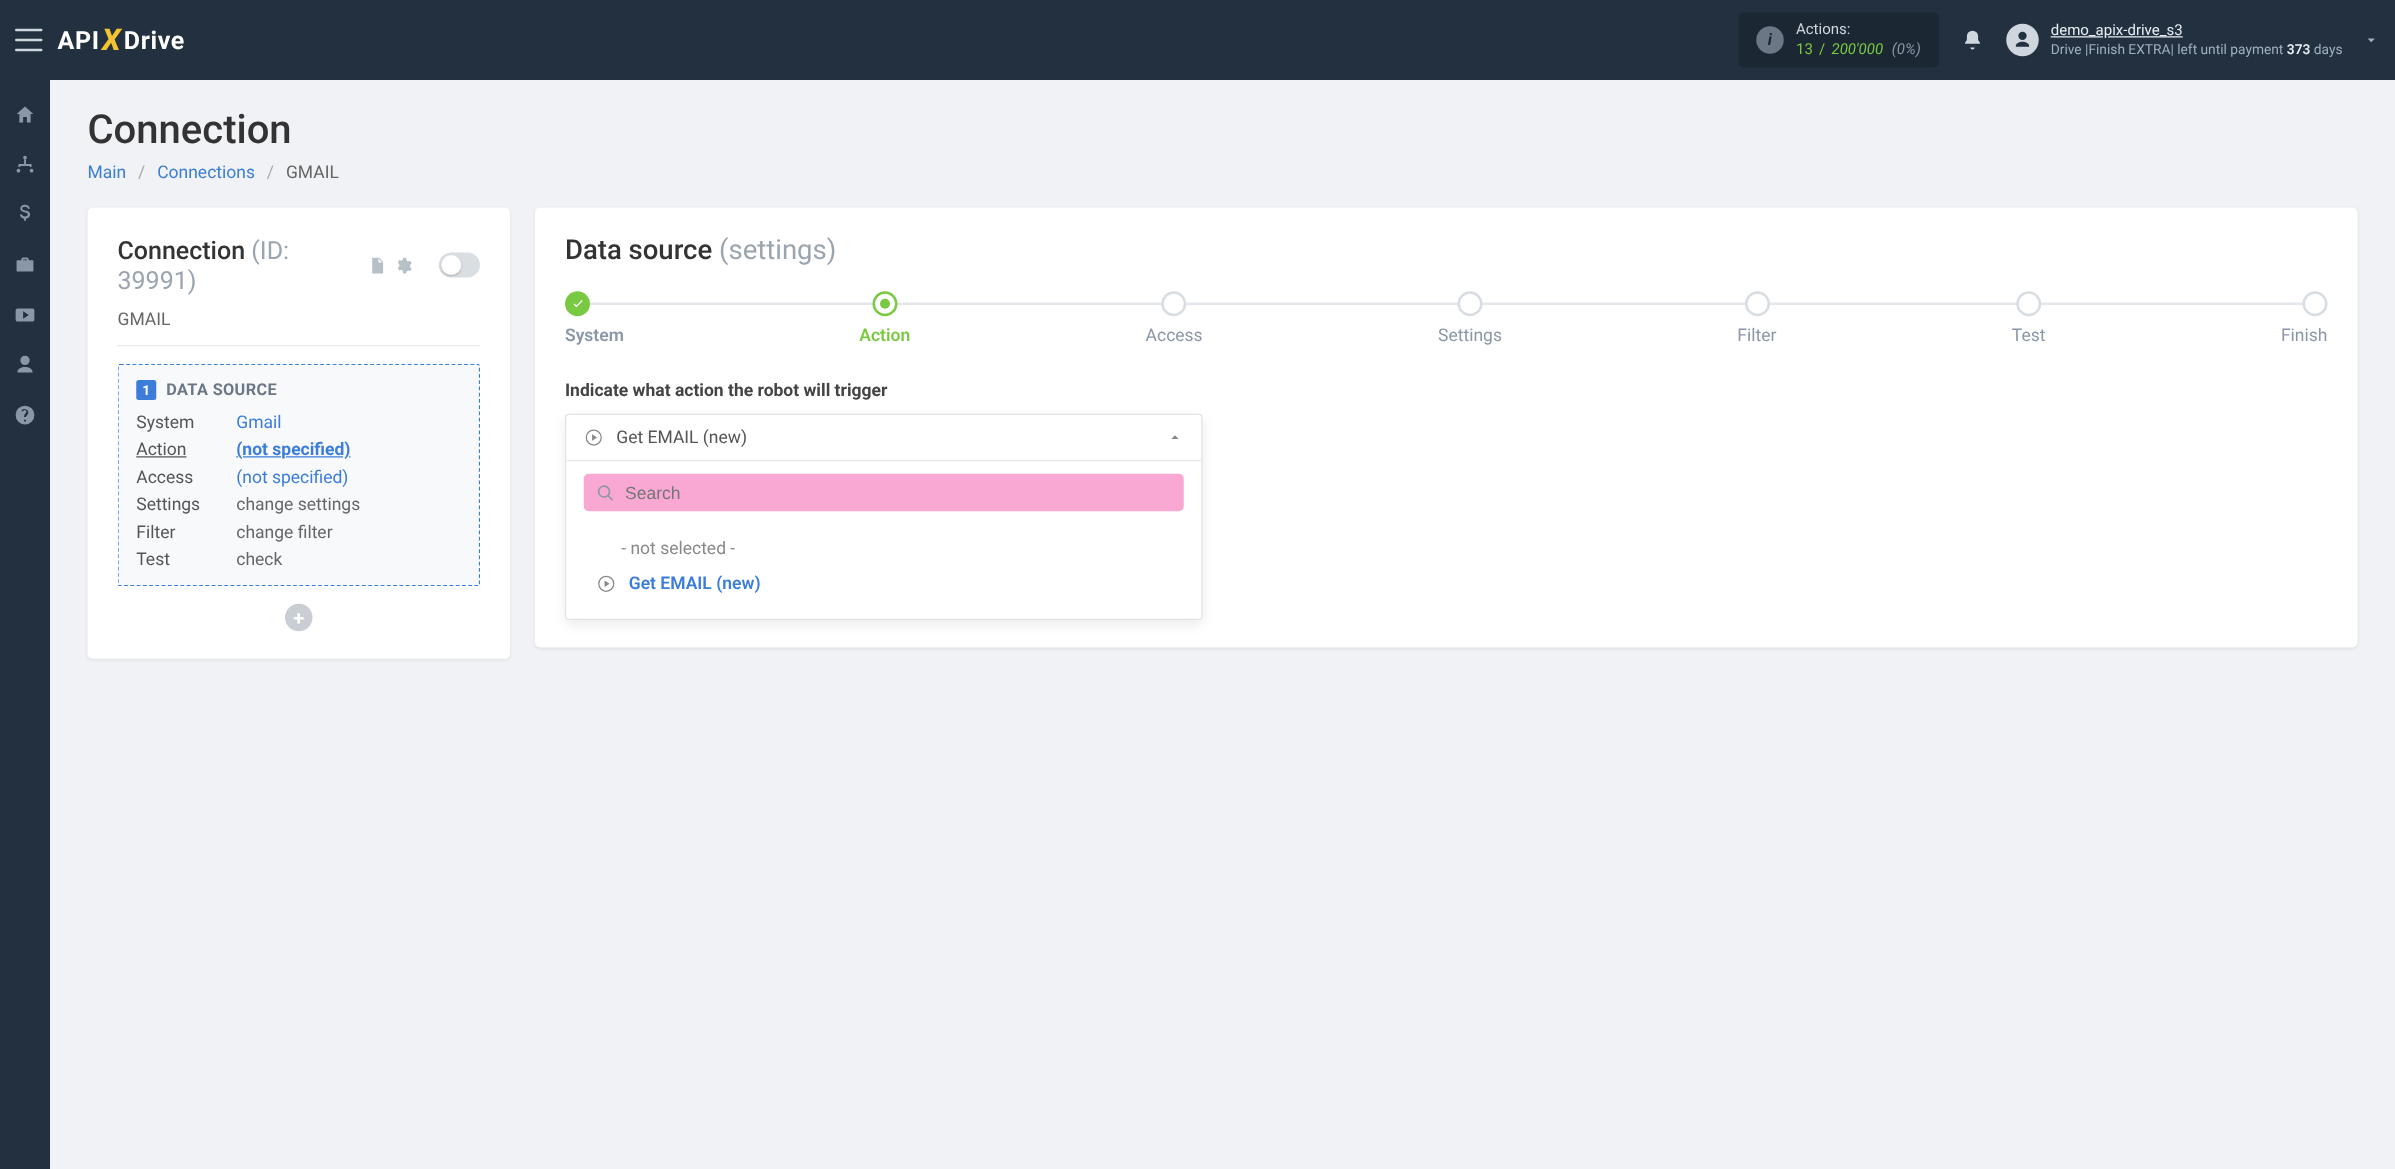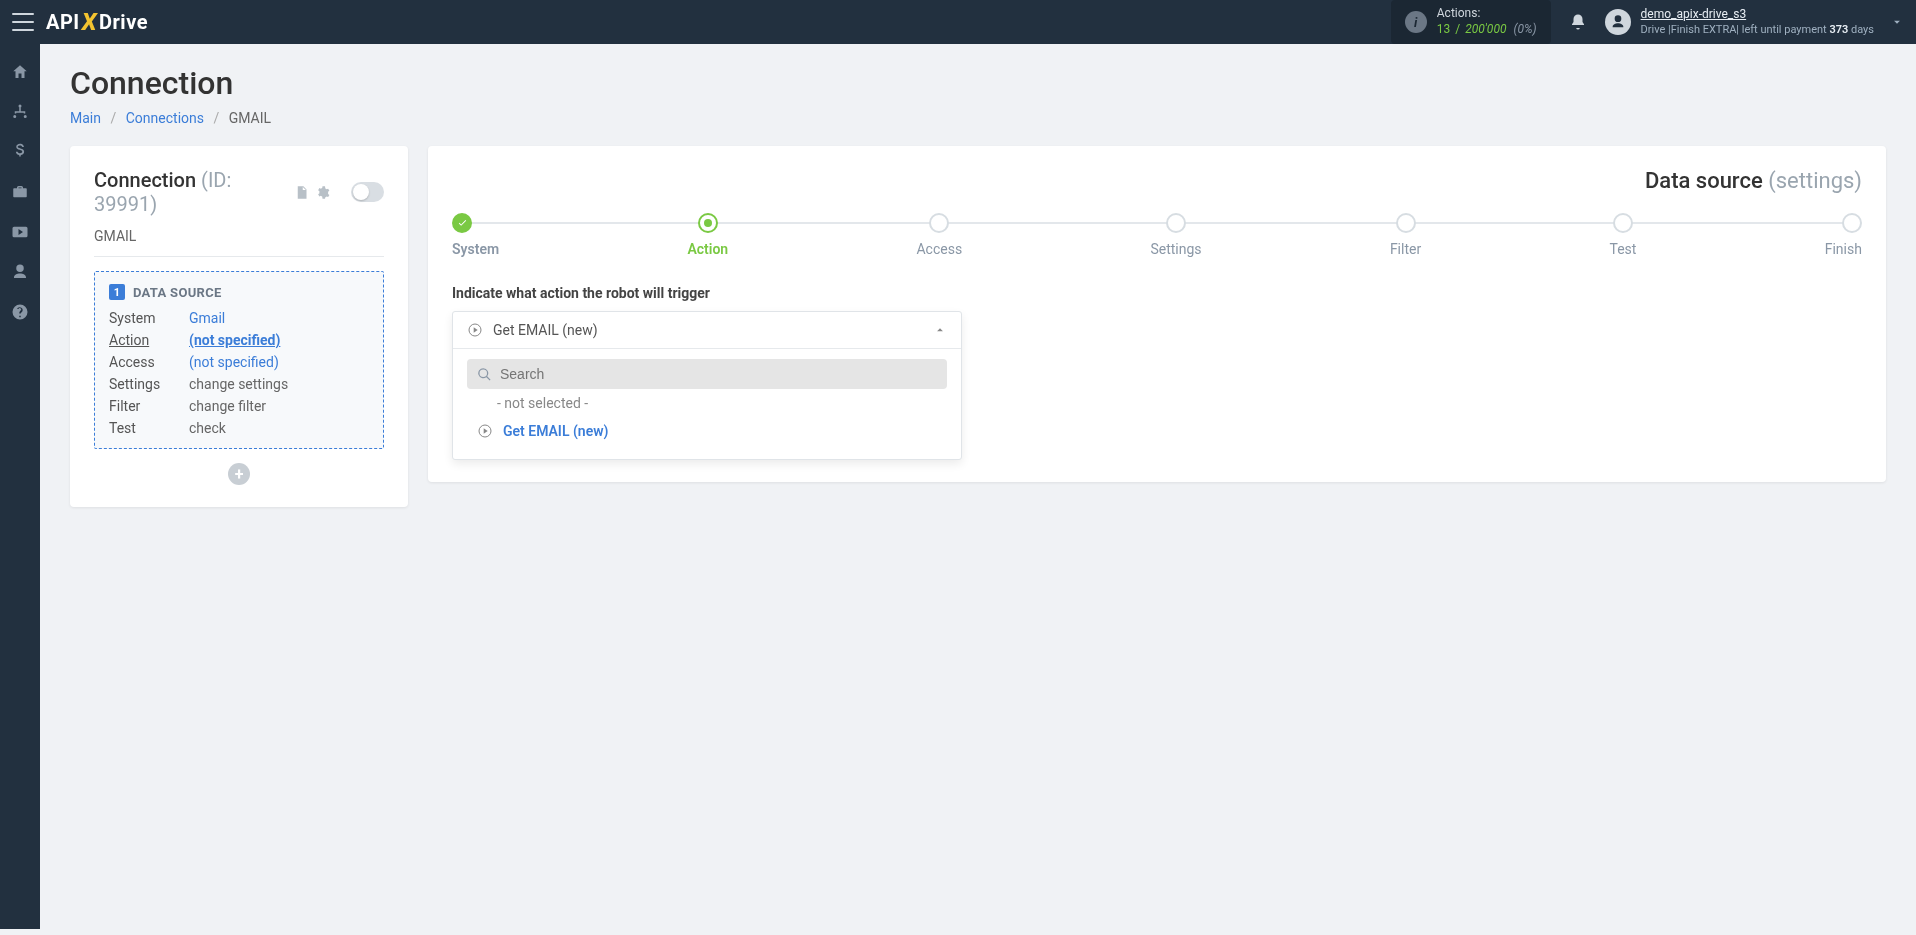--- a/index.html
+++ b/index.html
@@ -3,21 +3,21 @@
 <meta charset="utf-8">
 <style>
 * { margin: 0; padding: 0; box-sizing: border-box; }
 body {
   font-family: -apple-system, BlinkMacSystemFont, "Segoe UI", Roboto, "Helvetica Neue", Arial, sans-serif;
   background: #f0f2f5;
   color: #333;
   font-size: 14px;
 }
 .topbar {
-  height: 44px;
+  height: 64px;
   background: #22303f;
   display: flex;
   align-items: center;
   padding: 0 12px;
   color: #fff;
   position: relative;
 }
 .hamburger {
   width: 22px; height: 18px;
   display: flex; flex-direction: column; justify-content: space-between;
@@ -114,21 +114,21 @@
 .ds-rows .k.underline { text-decoration:underline; }
 .ds-rows .v { color:#666; }
 .ds-rows .v a { color:#3b7dd8; text-decoration:none; }
 .ds-rows .v a.bold { font-weight:700; text-decoration:underline; }
 .add-circle {
   width:22px;height:22px;border-radius:50%;background:#c8ced4;color:#fff;
   display:flex;align-items:center;justify-content:center;margin:14px auto 0;
   font-size:16px;font-weight:700;cursor:pointer;
 }
 
-.rc-title { font-size:22px; font-weight:500; color:#333; margin-bottom:20px;text-align:right; }
+.rc-title { font-size:22px; font-weight:500; color:#333; margin-bottom:20px; }
 .rc-title .muted { color:#9aa5af; font-weight:400; }
 
 .stepper { display:flex; align-items:flex-start; justify-content:space-between; position:relative; margin-bottom:28px; }
 .stepper::before {
   content:''; position:absolute; top:9px; left:12px; right:12px; height:2px; background:#e3e7eb; z-index:0;
 }
 .step { display:flex; flex-direction:column; align-items:center; z-index:1; font-size:14px; }
 .step .dot {
   width:20px;height:20px;border-radius:50%;background:#fff;border:2px solid #d7dde2;
   display:flex;align-items:center;justify-content:center;margin-bottom:8px;
@@ -150,22 +150,22 @@
 }
 .dd-header {
   display:flex; align-items:center; gap:10px; padding:10px 14px; cursor:pointer;
   border-bottom:1px solid #e6e9ec;
 }
 .dd-header .play { width:16px;height:16px; }
 .dd-header .txt { color:#555; flex:1; }
 .dd-header .chev2 { width:14px;height:14px; fill:#888; }
 .dd-body { padding:10px 14px 14px; }
 .dd-search {
-  display:flex;align-items:center;gap:8px;background:#e5e5e5;border-radius:4px;
-  padding:7px 10px; margin-bottom:0;
+  display:flex;align-items:center;gap:8px;background:#f9a8d4;border-radius:4px;
+  padding:7px 10px; margin-bottom:16px;
 }
 .dd-search svg{width:15px;height:15px;fill:#8a97a6;}
 .dd-search input{ border:none;background:transparent;outline:none;flex:1;font-size:14px;color:#555; }
 .dd-option { padding:6px 4px 6px 30px; color:#888; font-size:14px; }
 .dd-option.selectable { display:flex; align-items:center; gap:10px; padding-left:10px; cursor:pointer; }
 .dd-option.selectable .play{width:16px;height:16px;}
 .dd-option.selectable .olbl{ color:#3b7dd8; font-weight:600; }
 
 svg.play-icon circle{fill:none;stroke:#888;stroke-width:1.5;}
 svg.play-icon polygon{fill:#888;}

